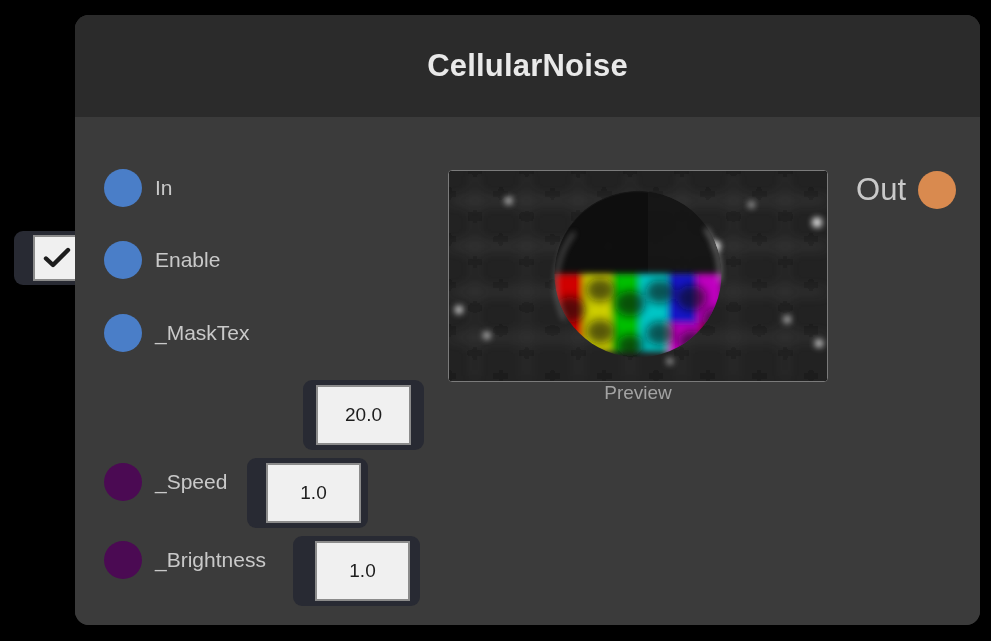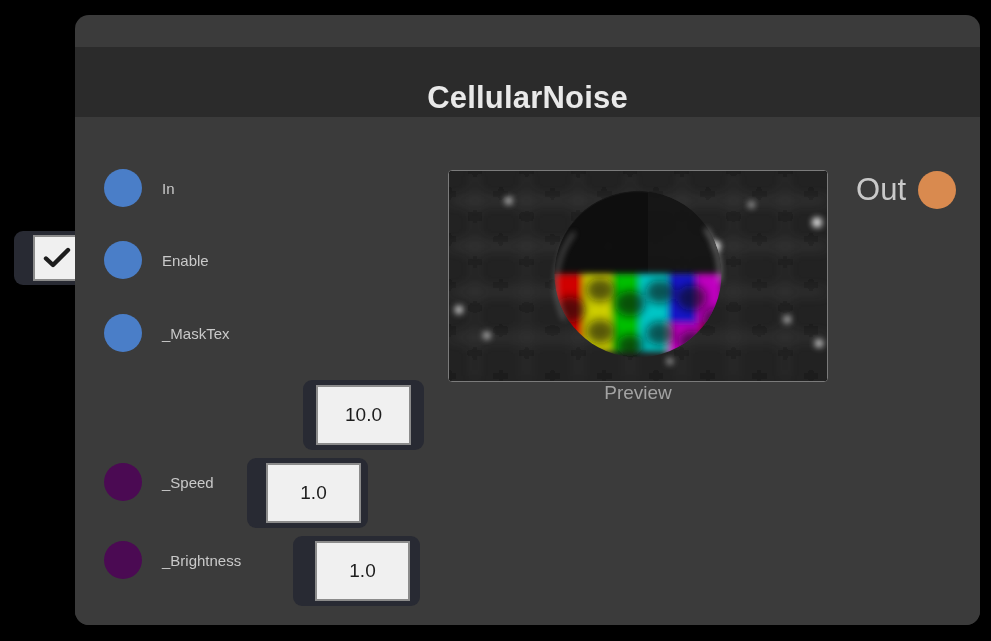--- a/index.html
+++ b/index.html
@@ -30,21 +30,20 @@
   #node-header {
     position: absolute;
     left: 0;
     top: 0;
     width: 100%;
     height: 102px;
     background: #2b2b2b;
     display: flex;
     align-items: center;
     justify-content: center;
-    margin-top: 32px;
   }
   #node-title {
     color: #e9e9e9;
     font-size: 31px;
     font-weight: bold;
     letter-spacing: 0.2px;
   }
   #node-body {
     position: absolute;
     left: 0;
@@ -65,23 +64,23 @@
   .port-dot {
     width: 38px;
     height: 38px;
     border-radius: 50%;
     flex: 0 0 auto;
   }
   .port-dot.blue   { background: #4a7ec8; }
   .port-dot.purple { background: #4b0a53; }
   .port-dot.orange { background: #d98a4f; }
   .port-label {
-    margin-left: 20px;
+    margin-left: 13px;
     color: #c9c9c9;
-    font-size: 15px;
+    font-size: 21px;
     white-space: nowrap;
   }
 
   
   .num-field {
     position: absolute;
     background: #282a33;
     border-radius: 9px;
     display: flex;
     align-items: center;
@@ -208,21 +207,21 @@
       <div class="port-dot purple"></div>
       <div class="port-label">_Speed</div>
     </div>
 
     <div class="port-row" style="top:423px">
       <div class="port-dot purple"></div>
       <div class="port-label">_Brightness</div>
     </div>
 
     <div class="num-field" style="left:228px; top:263px; width:121px; height:70px;">
-      <div class="num-input" style="width:95px; height:60px; margin-left:13px;" placeholder="0.0">10.0</div>
+      <div class="num-input" style="width:95px; height:60px; margin-left:13px;" placeholder="0.0">20.0</div>
     </div>
 
     <div class="num-field" style="left:172px; top:341px; width:121px; height:70px;">
       <div class="num-input" style="width:95px; height:60px; margin-left:19px;" placeholder="0.0">1.0</div>
     </div>
 
     <div class="num-field" style="left:218px; top:419px; width:127px; height:70px;">
       <div class="num-input" style="width:95px; height:60px; margin-left:22px;" placeholder="0.0">1.0</div>
     </div>
 

